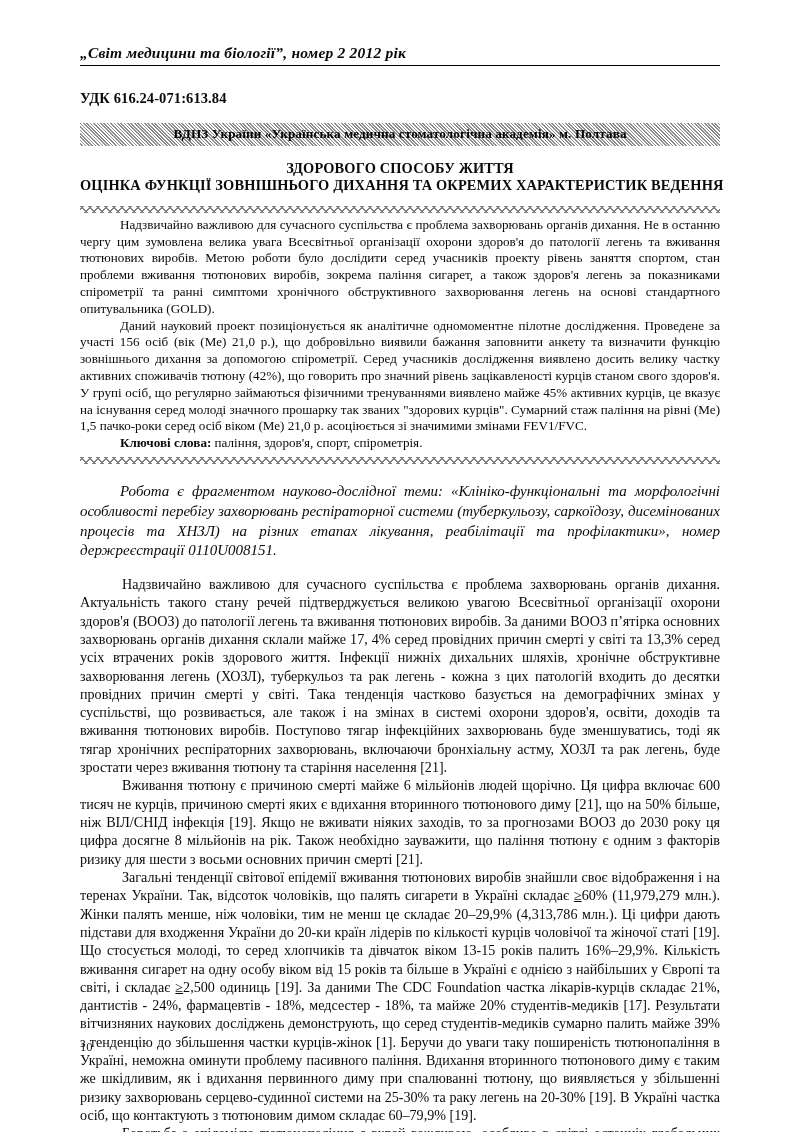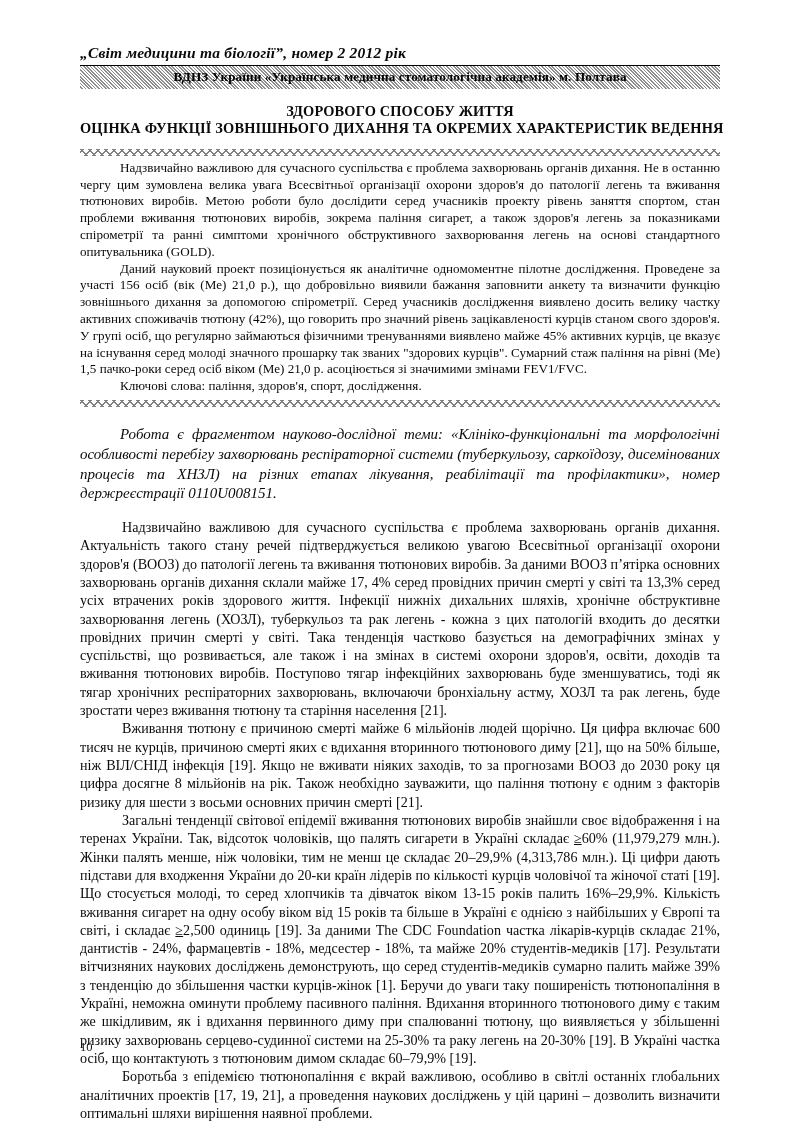--- a/index.html
+++ b/index.html
@@ -97,21 +97,21 @@
     line-height: 1.285;
     text-align: justify;
     text-justify: inter-word;
     margin-top: 3px;
   }
   .abstract p {
     margin: 0;
     text-indent: 40px;
   }
   .kw { text-indent: 40px; margin: 0; }
-  .kw b { font-weight: normal; }
+  .kw b { font-weight: bold; }
 
   
   .note {
     font-style: italic;
     font-size: 15px;
     line-height: 1.315;
     text-align: justify;
     text-indent: 40px;
     margin: 18px 0 0 0;
   }
@@ -142,36 +142,37 @@
     color: #1a1a1a;
   }
 </style>
 </head>
 <body>
 
 <div class="page">
 
   <div class="runhead">„Світ медицини та біології”, номер 2 2012 рік</div>
 
+  <div class="udc">УДК 616.24-071:613.84</div>
 
   <div class="authors-band">
     <div class="ln">ВДНЗ України «Українська медична стоматологічна академія» м. Полтава</div>
   </div>
 
   <div class="article-title">
     <span class="tl">ЗДОРОВОГО СПОСОБУ ЖИТТЯ</span>
     <span class="tl">ОЦІНКА ФУНКЦІЇ ЗОВНІШНЬОГО ДИХАННЯ ТА ОКРЕМИХ ХАРАКТЕРИСТИК ВЕДЕННЯ</span>
   </div>
 
   <div class="wavy"></div>
 
   <div class="abstract">
     <p>Надзвичайно важливою для сучасного суспільства є проблема захворювань органів дихання. Не в останню чергу цим зумовлена велика увага Всесвітньої організації охорони здоров'я до патології легень та вживання тютюнових виробів. Метою роботи було дослідити серед учасників проекту рівень заняття спортом, стан проблеми вживання тютюнових виробів, зокрема паління сигарет, а також здоров'я легень за показниками спірометрії та ранні симптоми хронічного обструктивного захворювання легень на основі стандартного опитувальника (GOLD).</p>
     <p>Даний науковий проект позиціонується як аналітичне одномоментне пілотне дослідження. Проведене за участі 156 осіб (вік (Ме) 21,0 р.), що добровільно виявили бажання заповнити анкету та визначити функцію зовнішнього дихання за допомогою спірометрії. Серед учасників дослідження виявлено досить велику частку активних споживачів тютюну (42%), що говорить про значний рівень зацікавленості курців станом свого здоров'я. У групі осіб, що регулярно займаються фізичними тренуваннями виявлено майже 45% активних курців, це вказує на існування серед молоді значного прошарку так званих "здорових курців". Сумарний стаж паління на рівні (Ме) 1,5 пачко-роки серед осіб віком (Ме) 21,0 р. асоціюється зі значимими змінами FEV1/FVC.</p>
-    <p class="kw"><b>Ключові слова:</b> <span>паління, здоров'я, спорт, дослідження.</span></p>
+    <p class="kw"><b>Ключові слова:</b> <span>паління, здоров'я, спорт, спірометрія.</span></p>
   </div>
 
   <div class="wavy below"></div>
 
   <div class="note">Робота є фрагментом науково-дослідної теми: «Клініко-функціональні та морфологічні особливості перебігу захворювань респіраторної системи (туберкульозу, саркоїдозу, дисемінованих процесів та ХНЗЛ) на різних етапах лікування, реабілітації та профілактики», номер держреєстрації 0110U008151.</div>
 
   <div class="body-text">
     <p>Надзвичайно важливою для сучасного суспільства є проблема захворювань органів дихання. Актуальність такого стану речей підтверджується великою увагою Всесвітньої організації охорони здоров'я (ВООЗ) до патології легень та вживання тютюнових виробів. За даними ВООЗ п’ятірка основних захворювань органів дихання склали майже 17, 4% серед провідних причин смерті у світі та 13,3% серед усіх втрачених років здорового життя. Інфекції нижніх дихальних шляхів, хронічне обструктивне захворювання легень (ХОЗЛ), туберкульоз та рак легень - кожна з цих патологій входить до десятки провідних причин смерті у світі. Така тенденція частково базується на демографічних змінах у суспільстві, що розвивається, але також і на змінах в системі охорони здоров'я, освіти, доходів та вживання тютюнових виробів. Поступово тягар інфекційних захворювань буде зменшуватись, тоді як тягар хронічних респіраторних захворювань, включаючи бронхіальну астму, ХОЗЛ та рак легень, буде зростати через вживання тютюну та старіння населення [21].</p>
     <p>Вживання тютюну є причиною смерті майже 6 мільйонів людей щорічно. Ця цифра включає 600 тисяч не курців, причиною смерті яких є вдихання вторинного тютюнового диму [21], що на 50% більше, ніж ВІЛ/СНІД інфекція [19]. Якщо не вживати ніяких заходів, то за прогнозами ВООЗ до 2030 року ця цифра досягне 8 мільйонів на рік. Також необхідно зауважити, що паління тютюну є одним з факторів ризику для шести з восьми основних причин смерті [21].</p>
     <p><span>Загальні тенденції світової епідемії вживання тютюнових виробів знайшли своє відображення і на теренах України. Так, відсоток чоловіків, що палять сигарети в Україні складає </span><span class="ge">≥</span><span>60% (11,979,279 млн.). Жінки палять менше, ніж чоловіки, тим не менш це складає 20–29,9% (4,313,786 млн.). Ці цифри дають підстави для входження України до 20-ки країн лідерів по кількості курців чоловічої та жіночої статі [19]. Що стосується молоді, то серед хлопчиків та дівчаток віком 13-15 років палить 16%–29,9%. Кількість вживання сигарет на одну особу віком від 15 років та більше в Україні є однією з найбільших у Європі та світі, і складає </span><span class="ge">≥</span><span>2,500 одиниць [19]. За даними The CDC Foundation частка лікарів-курців складає 21%, дантистів - 24%, фармацевтів - 18%, медсестер - 18%, та майже 20% студентів-медиків [17]. Результати вітчизняних наукових досліджень демонструють, що серед студентів-медиків сумарно палить майже 39% з тенденцію до збільшення частки курців-жінок [1]. Беручи до уваги таку поширеність тютюнопаління в Україні, неможна оминути проблему пасивного паління. Вдихання вторинного тютюнового диму є таким же шкідливим, як і вдихання первинного диму при спалюванні тютюну, що виявляється у збільшенні ризику захворювань серцево-судинної системи на 25-30% та раку легень на 20-30% [19]. В Україні частка осіб, що контактують з тютюновим димом складає 60–79,9% [19].</span></p>

